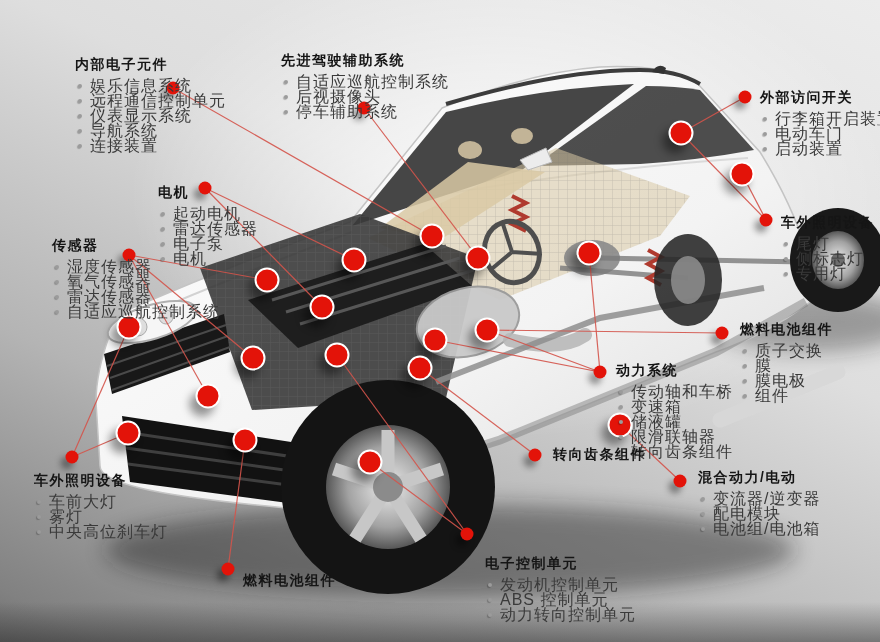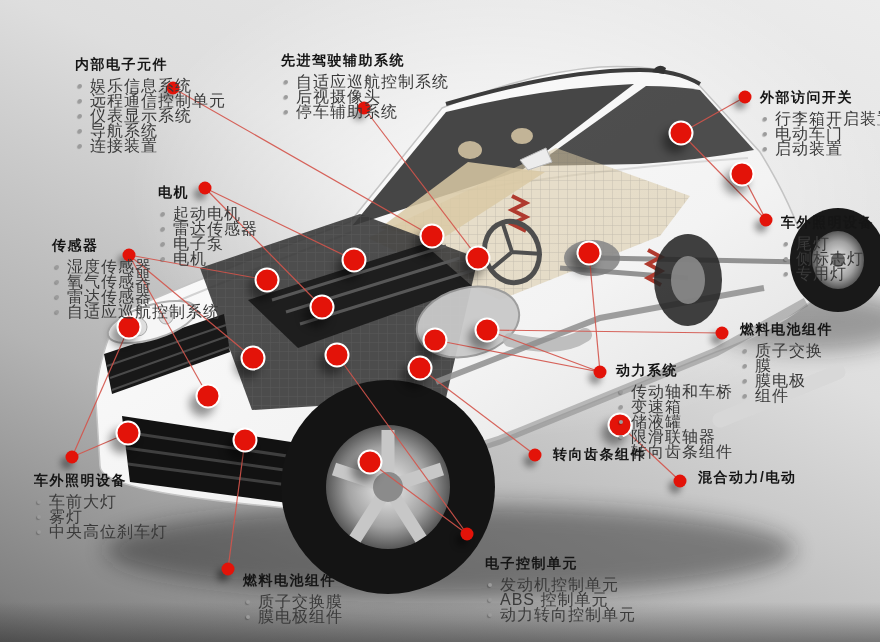--- a/index.html
+++ b/index.html
@@ -241,43 +241,44 @@
         <li>储液罐</li>
         <li>限滑联轴器</li>
         <li>转向齿条组件</li>
       </ul>
     </div>
   <div class="callout" style="left: 553px; top: 446px;">
       <h3>转向齿条组件</h3>
     </div>
   <div class="callout" style="left: 698px; top: 469px;">
       <h3>混合动力/电动</h3>
+      <ul>
+        <li>变流器/逆变器</li>
+        <li>配电模块</li>
+        <li>电池组/电池箱</li>
+      </ul>
     </div>
   <div class="callout" style="left: 34px; top: 472px;">
       <h3>车外照明设备</h3>
       <ul>
         <li>车前大灯</li>
         <li>雾灯</li>
         <li>中央高位刹车灯</li>
       </ul>
     </div>
   <div class="callout" style="left: 485px; top: 527px; margin-top: 28px;">
       <h3>电子控制单元</h3>
       <ul>
         <li>发动机控制单元</li>
         <li>ABS 控制单元</li>
         <li>动力转向控制单元</li>
       </ul>
     </div>
   <div class="callout" style="left: 243px; top: 572px;">
       <h3>燃料电池组件</h3>
-      <ul>
-        <li>质子交换膜</li>
-        <li>膜电极组件</li>
-      </ul>
     </div>
 
   <div id="floor"></div>
 <div class="dot dot-small" style="left: 173px; top: 88px; background: rgb(227, 19, 9);"></div>
     <div class="dot dot-small" style="left: 364px; top: 108px; background: rgb(227, 19, 9);"></div>
     <div class="dot dot-small" style="left: 745px; top: 97px; background: rgb(227, 19, 9);"></div>
     <div class="dot dot-small" style="left: 766px; top: 220px; background: rgb(227, 19, 9);"></div>
     <div class="dot dot-small" style="left: 205px; top: 188px; background: rgb(227, 19, 9);"></div>
     <div class="dot dot-small" style="left: 129px; top: 255px; background: rgb(227, 19, 9);"></div>
     <div class="dot dot-small" style="left: 722px; top: 333px; background: rgb(227, 19, 9);"></div>

